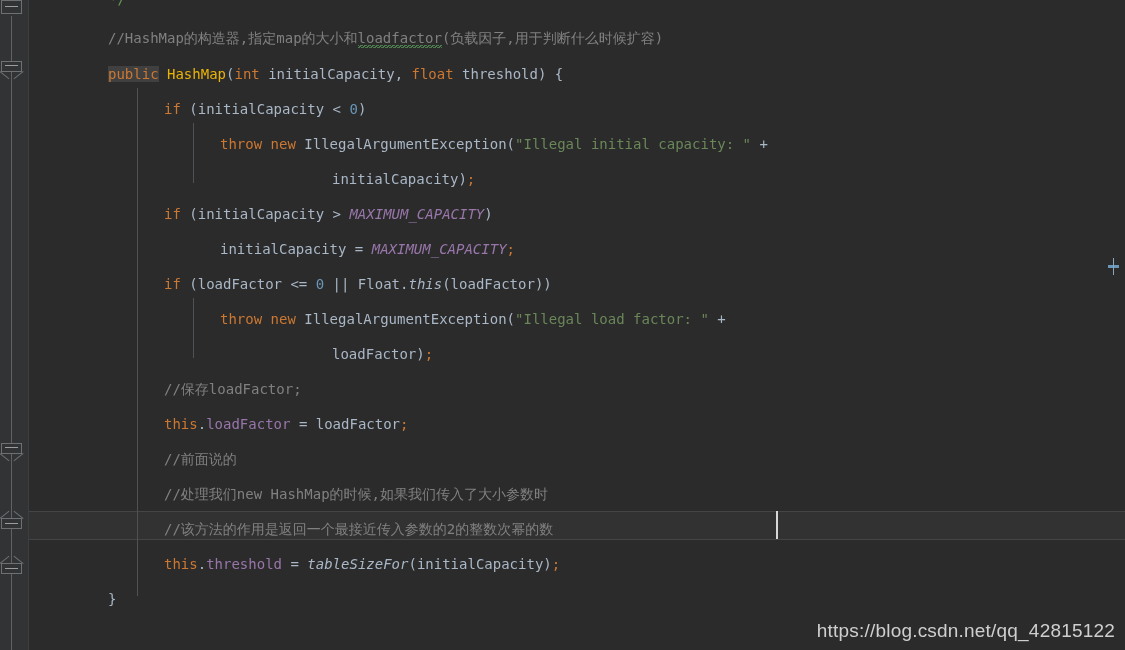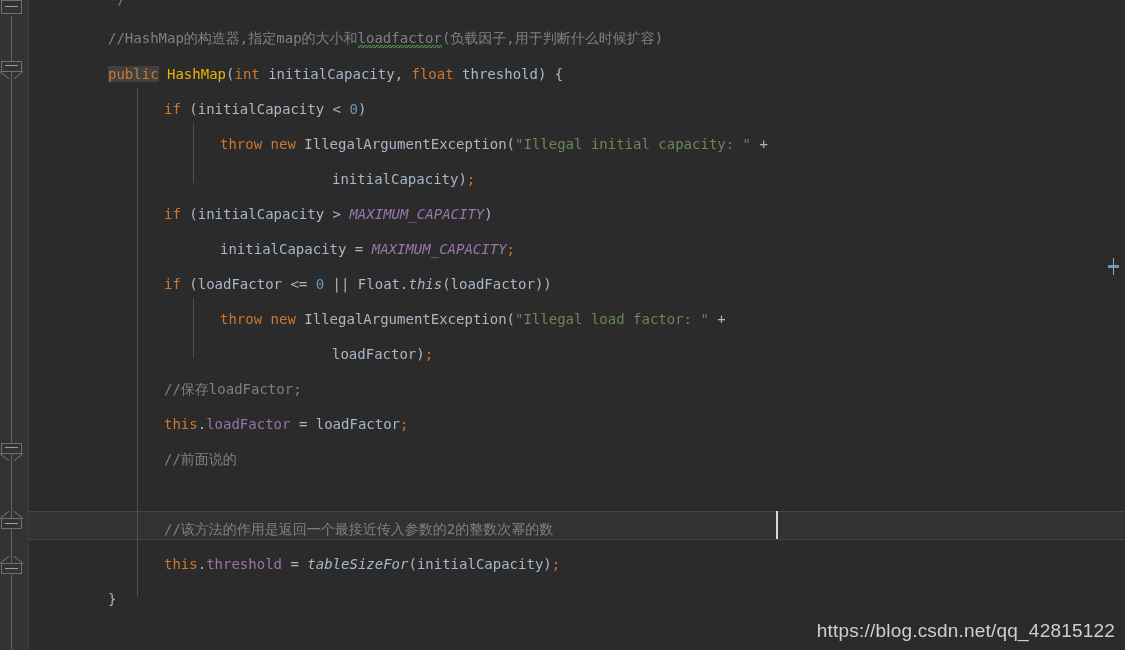--- a/index.html
+++ b/index.html
@@ -226,19 +226,20 @@
       <div class="code-line" style="top: 129px; padding-left: 191px;"><span class="tok-kw">throw</span><span class="tok-plain"> </span><span class="tok-kw">new</span><span class="tok-plain"> IllegalArgumentException(</span><span class="tok-str">"Illegal initial capacity: "</span><span class="tok-plain"> +</span></div>
       <div class="code-line" style="top: 164px; padding-left: 303px;"><span class="tok-plain">initialCapacity)</span><span class="tok-kw">;</span></div>
       <div class="code-line" style="top: 199px; padding-left: 135px;"><span class="tok-kw">if</span><span class="tok-plain"> (initialCapacity &gt; </span><span class="tok-static">MAXIMUM_CAPACITY</span><span class="tok-plain">)</span></div>
       <div class="code-line" style="top: 234px; padding-left: 191px;"><span class="tok-plain">initialCapacity = </span><span class="tok-static">MAXIMUM_CAPACITY</span><span class="tok-kw">;</span></div>
       <div class="code-line" style="top: 269px; padding-left: 135px;"><span class="tok-kw">if</span><span class="tok-plain"> (loadFactor &lt;= </span><span class="tok-num">0</span><span class="tok-plain"> || Float.</span><span class="tok-static-m">this</span><span class="tok-plain">(loadFactor))</span></div>
       <div class="code-line" style="top: 304px; padding-left: 191px;"><span class="tok-kw">throw</span><span class="tok-plain"> </span><span class="tok-kw">new</span><span class="tok-plain"> IllegalArgumentException(</span><span class="tok-str">"Illegal load factor: "</span><span class="tok-plain"> +</span></div>
       <div class="code-line" style="top: 339px; padding-left: 303px;"><span class="tok-plain">loadFactor)</span><span class="tok-kw">;</span></div>
       <div class="code-line" style="top: 374px; padding-left: 135px;"><span class="tok-comment">//保存loadFactor;</span></div>
       <div class="code-line" style="top: 409px; padding-left: 135px;"><span class="tok-kw">this</span><span class="tok-plain">.</span><span class="tok-field">loadFactor</span><span class="tok-plain"> = loadFactor</span><span class="tok-kw">;</span></div>
       <div class="code-line" style="top: 444px; padding-left: 135px;"><span class="tok-comment">//前面说的</span></div>
+      <div class="code-line" style="top: 479px; padding-left: 135px;"><span class="tok-comment">//处理我们new HashMap的时候,如果我们传入了大小参数时</span></div>
       <div class="code-line" style="top: 514px; padding-left: 135px;"><span class="tok-comment">//该方法的作用是返回一个最接近传入参数的2的整数次幂的数</span></div>
       <div class="code-line" style="top: 549px; padding-left: 135px;"><span class="tok-kw">this</span><span class="tok-plain">.</span><span class="tok-field">threshold</span><span class="tok-plain"> = </span><span class="tok-static-m">tableSizeFor</span><span class="tok-plain">(initialCapacity)</span><span class="tok-kw">;</span></div>
       <div class="code-line" style="top: 584px; padding-left: 79px;"><span class="tok-plain">}</span></div>
     </div>
 
   <div id="watermark">https://blog.csdn.net/qq_42815122</div>
 </div>
 
 </body></html>

